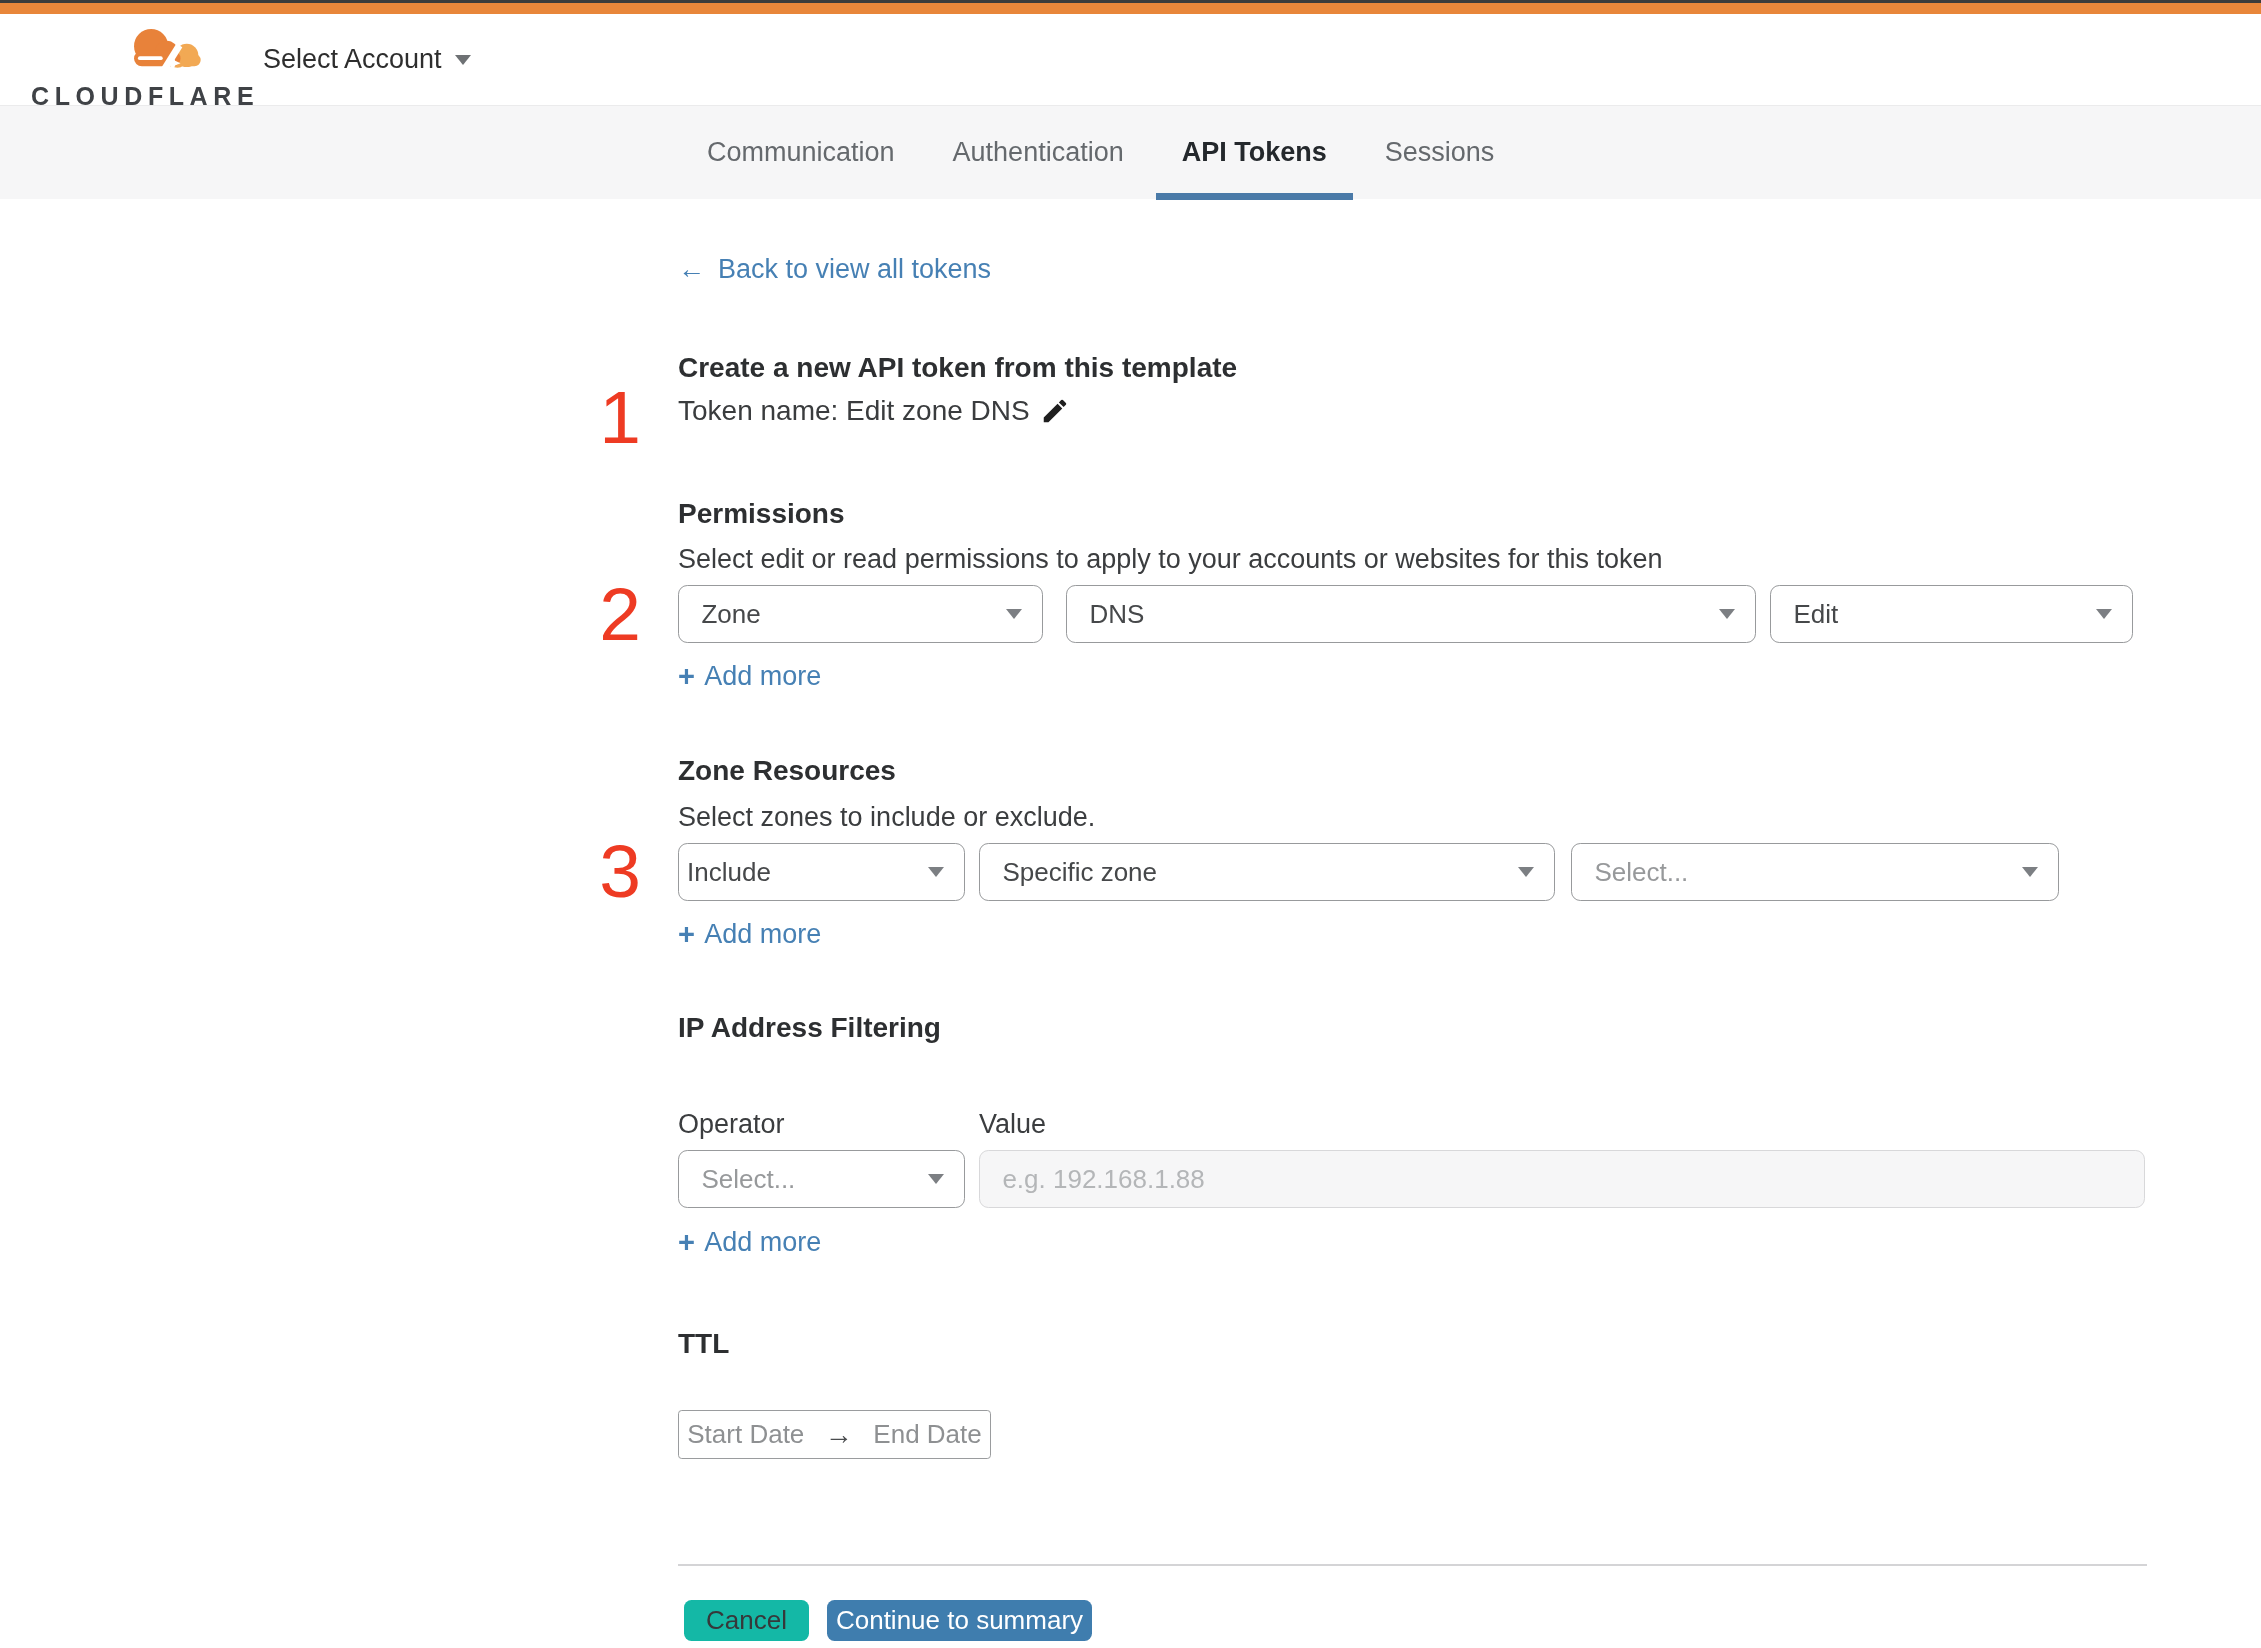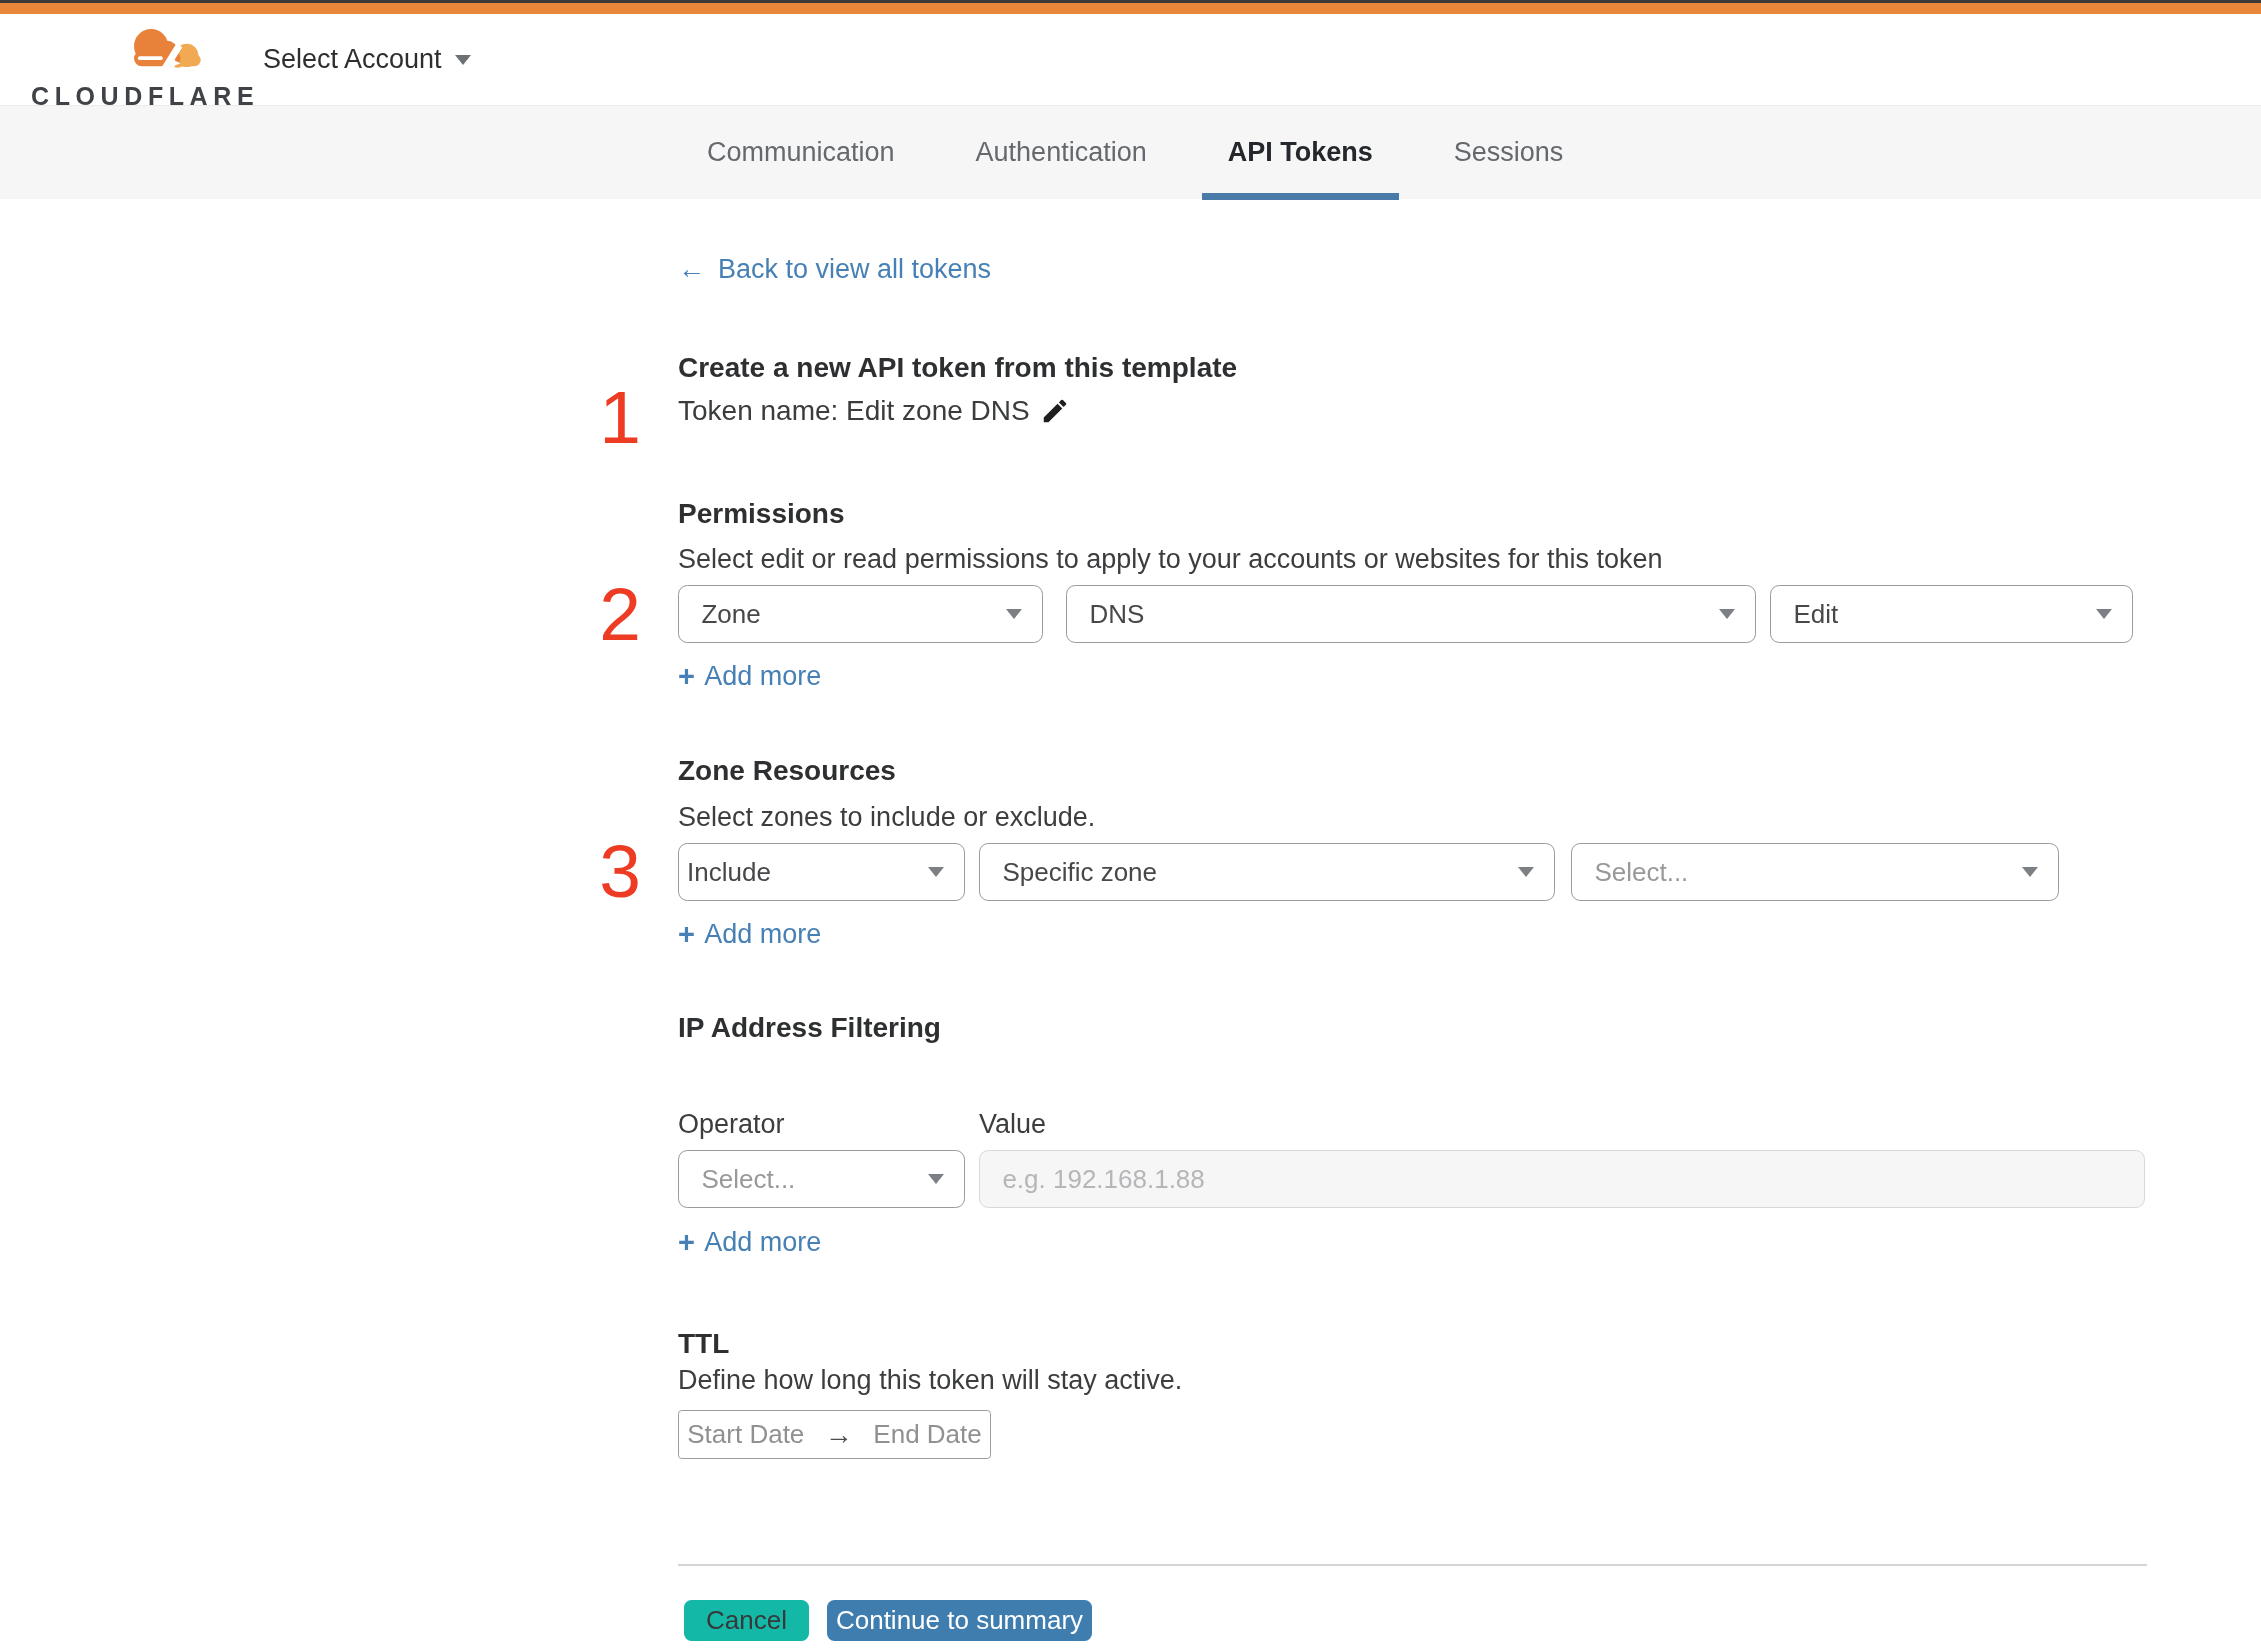--- a/index.html
+++ b/index.html
@@ -14,21 +14,21 @@
   .header{position:absolute;left:0;top:14px;width:2262px;height:91px;background:#fff;}
   .logo{position:absolute;left:31px;top:5.6px;width:186px;height:86px;cursor:pointer;}
   .logo-cloud{position:absolute;left:86px;top:1.9px;width:93px;height:58px;}
   .wordmark{position:absolute;left:0;top:62px;font-size:25px;font-weight:bold;letter-spacing:5.6px;color:#3f4246;}
   .account-selector{position:absolute;left:263px;top:0;height:91px;display:flex;align-items:center;gap:13px;cursor:pointer;}
   .account-selector .label{font-size:27px;color:#2e2e2e;}
   .caret-down{width:0;height:0;border-left:8.4px solid transparent;border-right:8.4px solid transparent;border-top:10.3px solid #6e7174;}
 
   
   .tabbar{position:absolute;left:0;top:105px;width:2262px;height:94px;background:#f6f6f7;border-top:0.9px solid #ebebec;box-sizing:border-box;}
-  .tabs{position:absolute;left:707px;top:0;height:94px;display:flex;gap:81px;}
+  .tabs{position:absolute;left:707px;top:0;height:94px;display:flex;gap:58px;}
   .tab{position:relative;height:94px;line-height:92px;font-size:27px;color:#65696d;cursor:pointer;white-space:nowrap;}
   .tab.active{color:#24282c;font-weight:bold;padding:0 26px;margin:0 -26px;}
   .tab.active::after{content:"";position:absolute;left:0;right:0;bottom:0;height:7.5px;background:#4a7aa8;}
 
   
   .back-link{position:absolute;left:678px;top:254px;display:flex;align-items:center;gap:13px;font-size:27px;color:#4680b4;cursor:pointer;}
   .section-title{position:absolute;left:678px;font-size:28px;font-weight:bold;color:#2d2f31;white-space:nowrap;}
   .section-sub{position:absolute;left:678px;font-size:27px;color:#3b3d3f;white-space:nowrap;}
   .step-num{position:absolute;left:559px;width:82px;text-align:right;font-size:75px;line-height:1;color:#ee3b23;}
 
@@ -163,21 +163,20 @@
     <span class="sel-caret"></span>
   </div>
   <input class="text-input" style="left: 979px; top: 1150px; width: 1166px;" type="text" placeholder="e.g. 192.168.1.88">
 
   <div class="add-more" style="top:1226px;">
     <span class="plus">+</span>
     <span>Add more</span>
   </div>
 
   <div class="section-title" style="top:1328px;">TTL</div>
-  <div class="section-sub" style="top:1365px;">Define how long this token will stay active.</div>
 
   <div class="date-range">
     <span class="date-label">Start Date</span>
     <span class="range-arrow">→</span>
     <span class="date-label">End Date</span>
   </div>
 
   <div class="divider"></div>
   <button class="btn btn-cancel">Cancel</button>
   <button class="btn btn-continue">Continue to summary</button>

